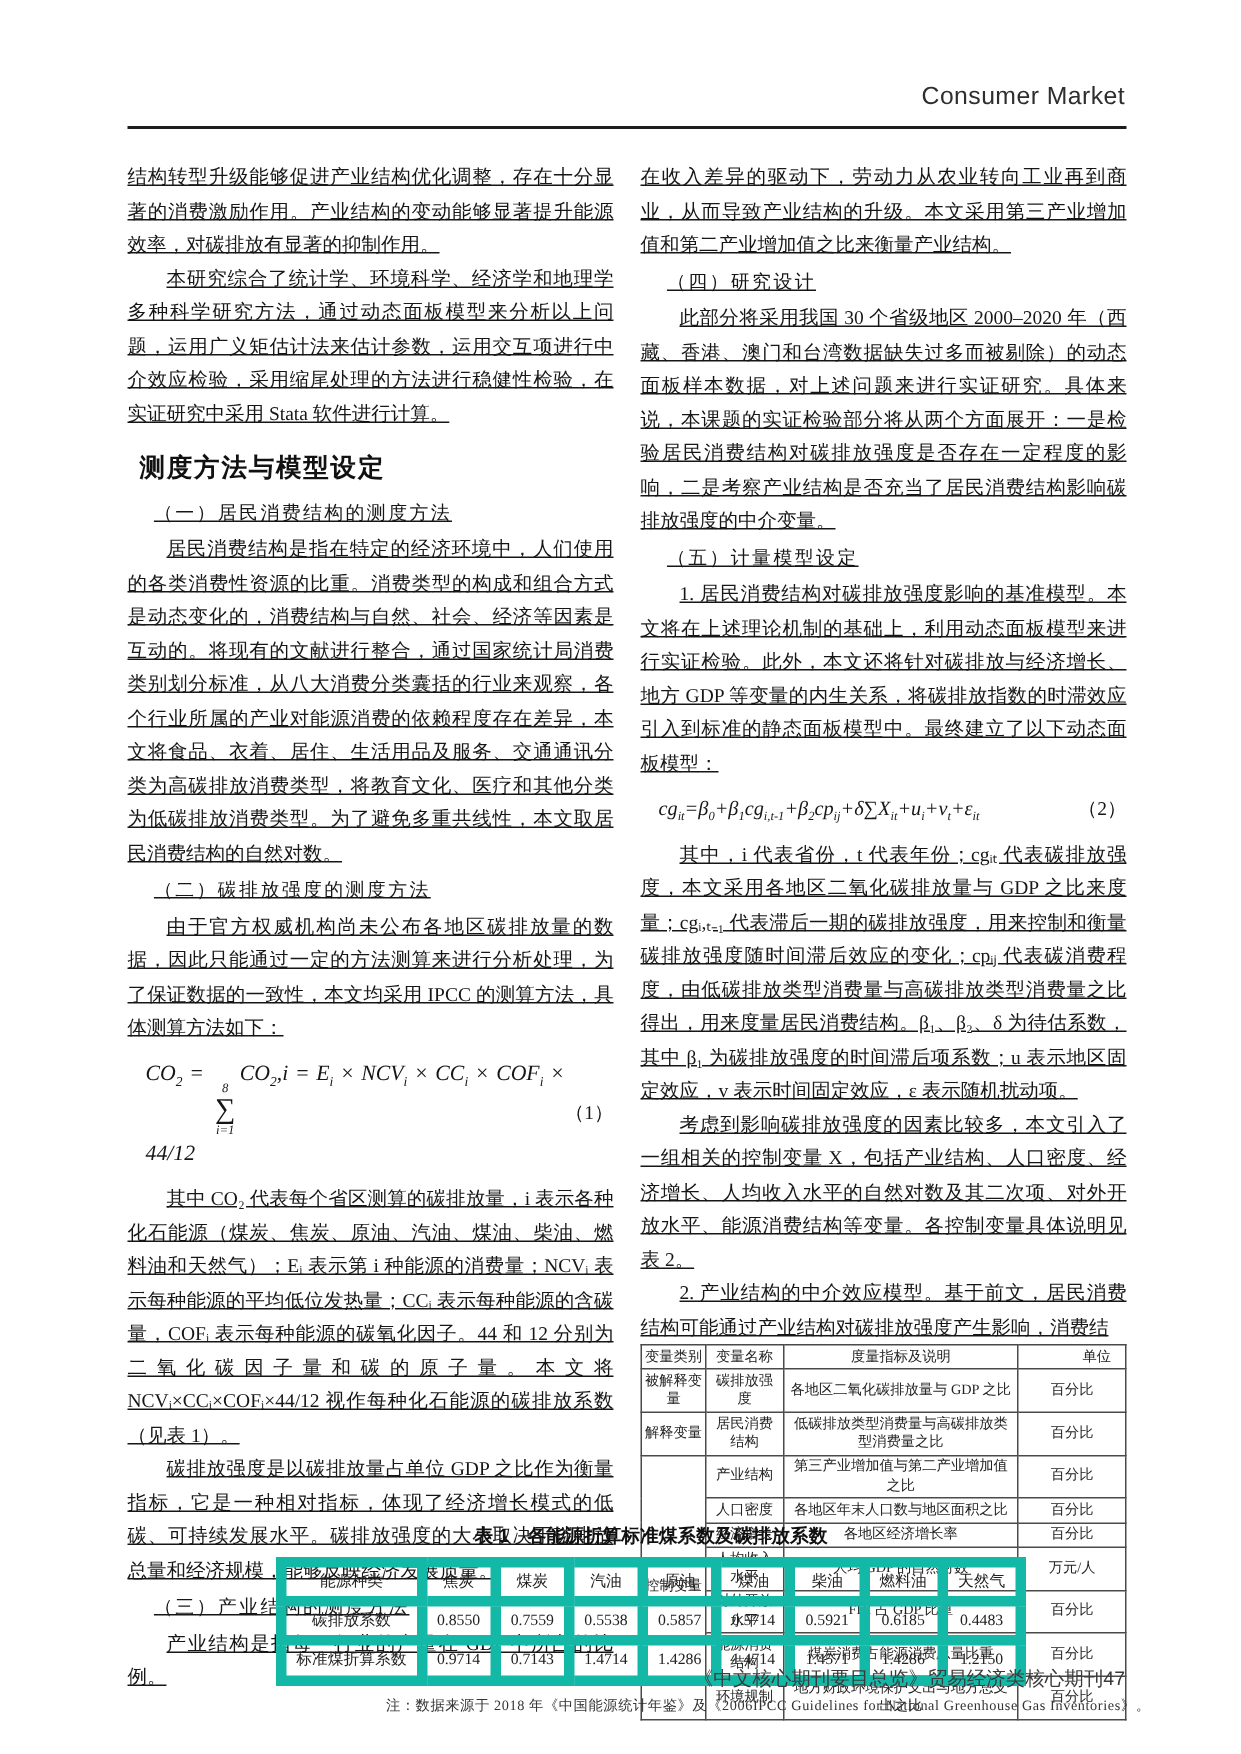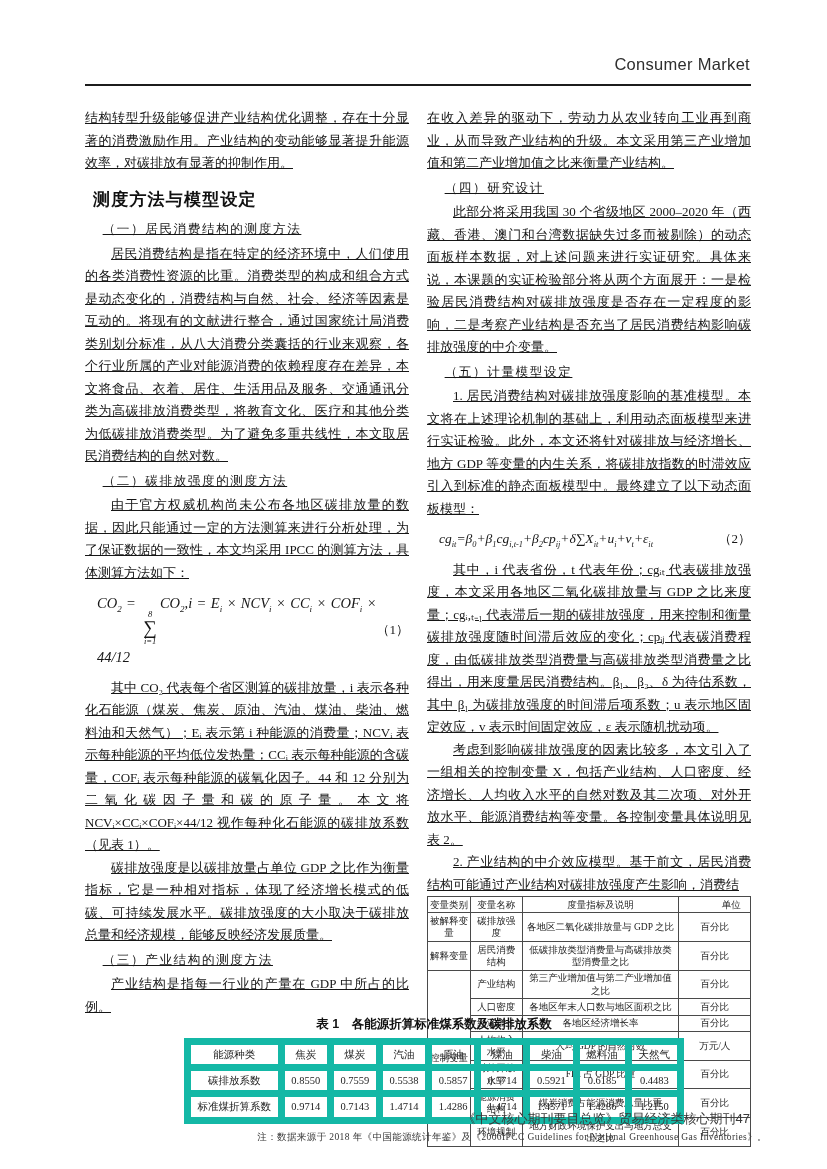--- a/index.html
+++ b/index.html
@@ -68,20 +68,21 @@
 </head>
 <body>
 
 <div class="header-label">Consumer Market</div>
 <div class="header-rule"></div>
 
 <div class="columns">
 
   <div class="col">
     <p class="cont">结构转型升级能够促进产业结构优化调整，存在十分显著的消费激励作用。产业结构的变动能够显著提升能源效率，对碳排放有显著的抑制作用。</p>
+    <p class="ind">本研究综合了统计学、环境科学、经济学和地理学多种科学研究方法，通过动态面板模型来分析以上问题，运用广义矩估计法来估计参数，运用交互项进行中介效应检验，采用缩尾处理的方法进行稳健性检验，在实证研究中采用 Stata 软件进行计算。</p>
     <h2 class="section">测度方法与模型设定</h2>
     <p class="sub">（一）居民消费结构的测度方法</p>
     <p class="ind">居民消费结构是指在特定的经济环境中，人们使用的各类消费性资源的比重。消费类型的构成和组合方式是动态变化的，消费结构与自然、社会、经济等因素是互动的。将现有的文献进行整合，通过国家统计局消费类别划分标准，从八大消费分类囊括的行业来观察，各个行业所属的产业对能源消费的依赖程度存在差异，本文将食品、衣着、居住、生活用品及服务、交通通讯分类为高碳排放消费类型，将教育文化、医疗和其他分类为低碳排放消费类型。为了避免多重共线性，本文取居民消费结构的自然对数。</p>
     <p class="sub">（二）碳排放强度的测度方法</p>
     <p class="ind">由于官方权威机构尚未公布各地区碳排放量的数据，因此只能通过一定的方法测算来进行分析处理，为了保证数据的一致性，本文均采用 IPCC 的测算方法，具体测算方法如下：</p>
 
     <div class="formula f1">
       <span class="fbody"><span>CO</span><sub>2</sub><span> = </span><span class="sum">
             <span class="lim">8</span>
             <span class="sym">∑</span>

